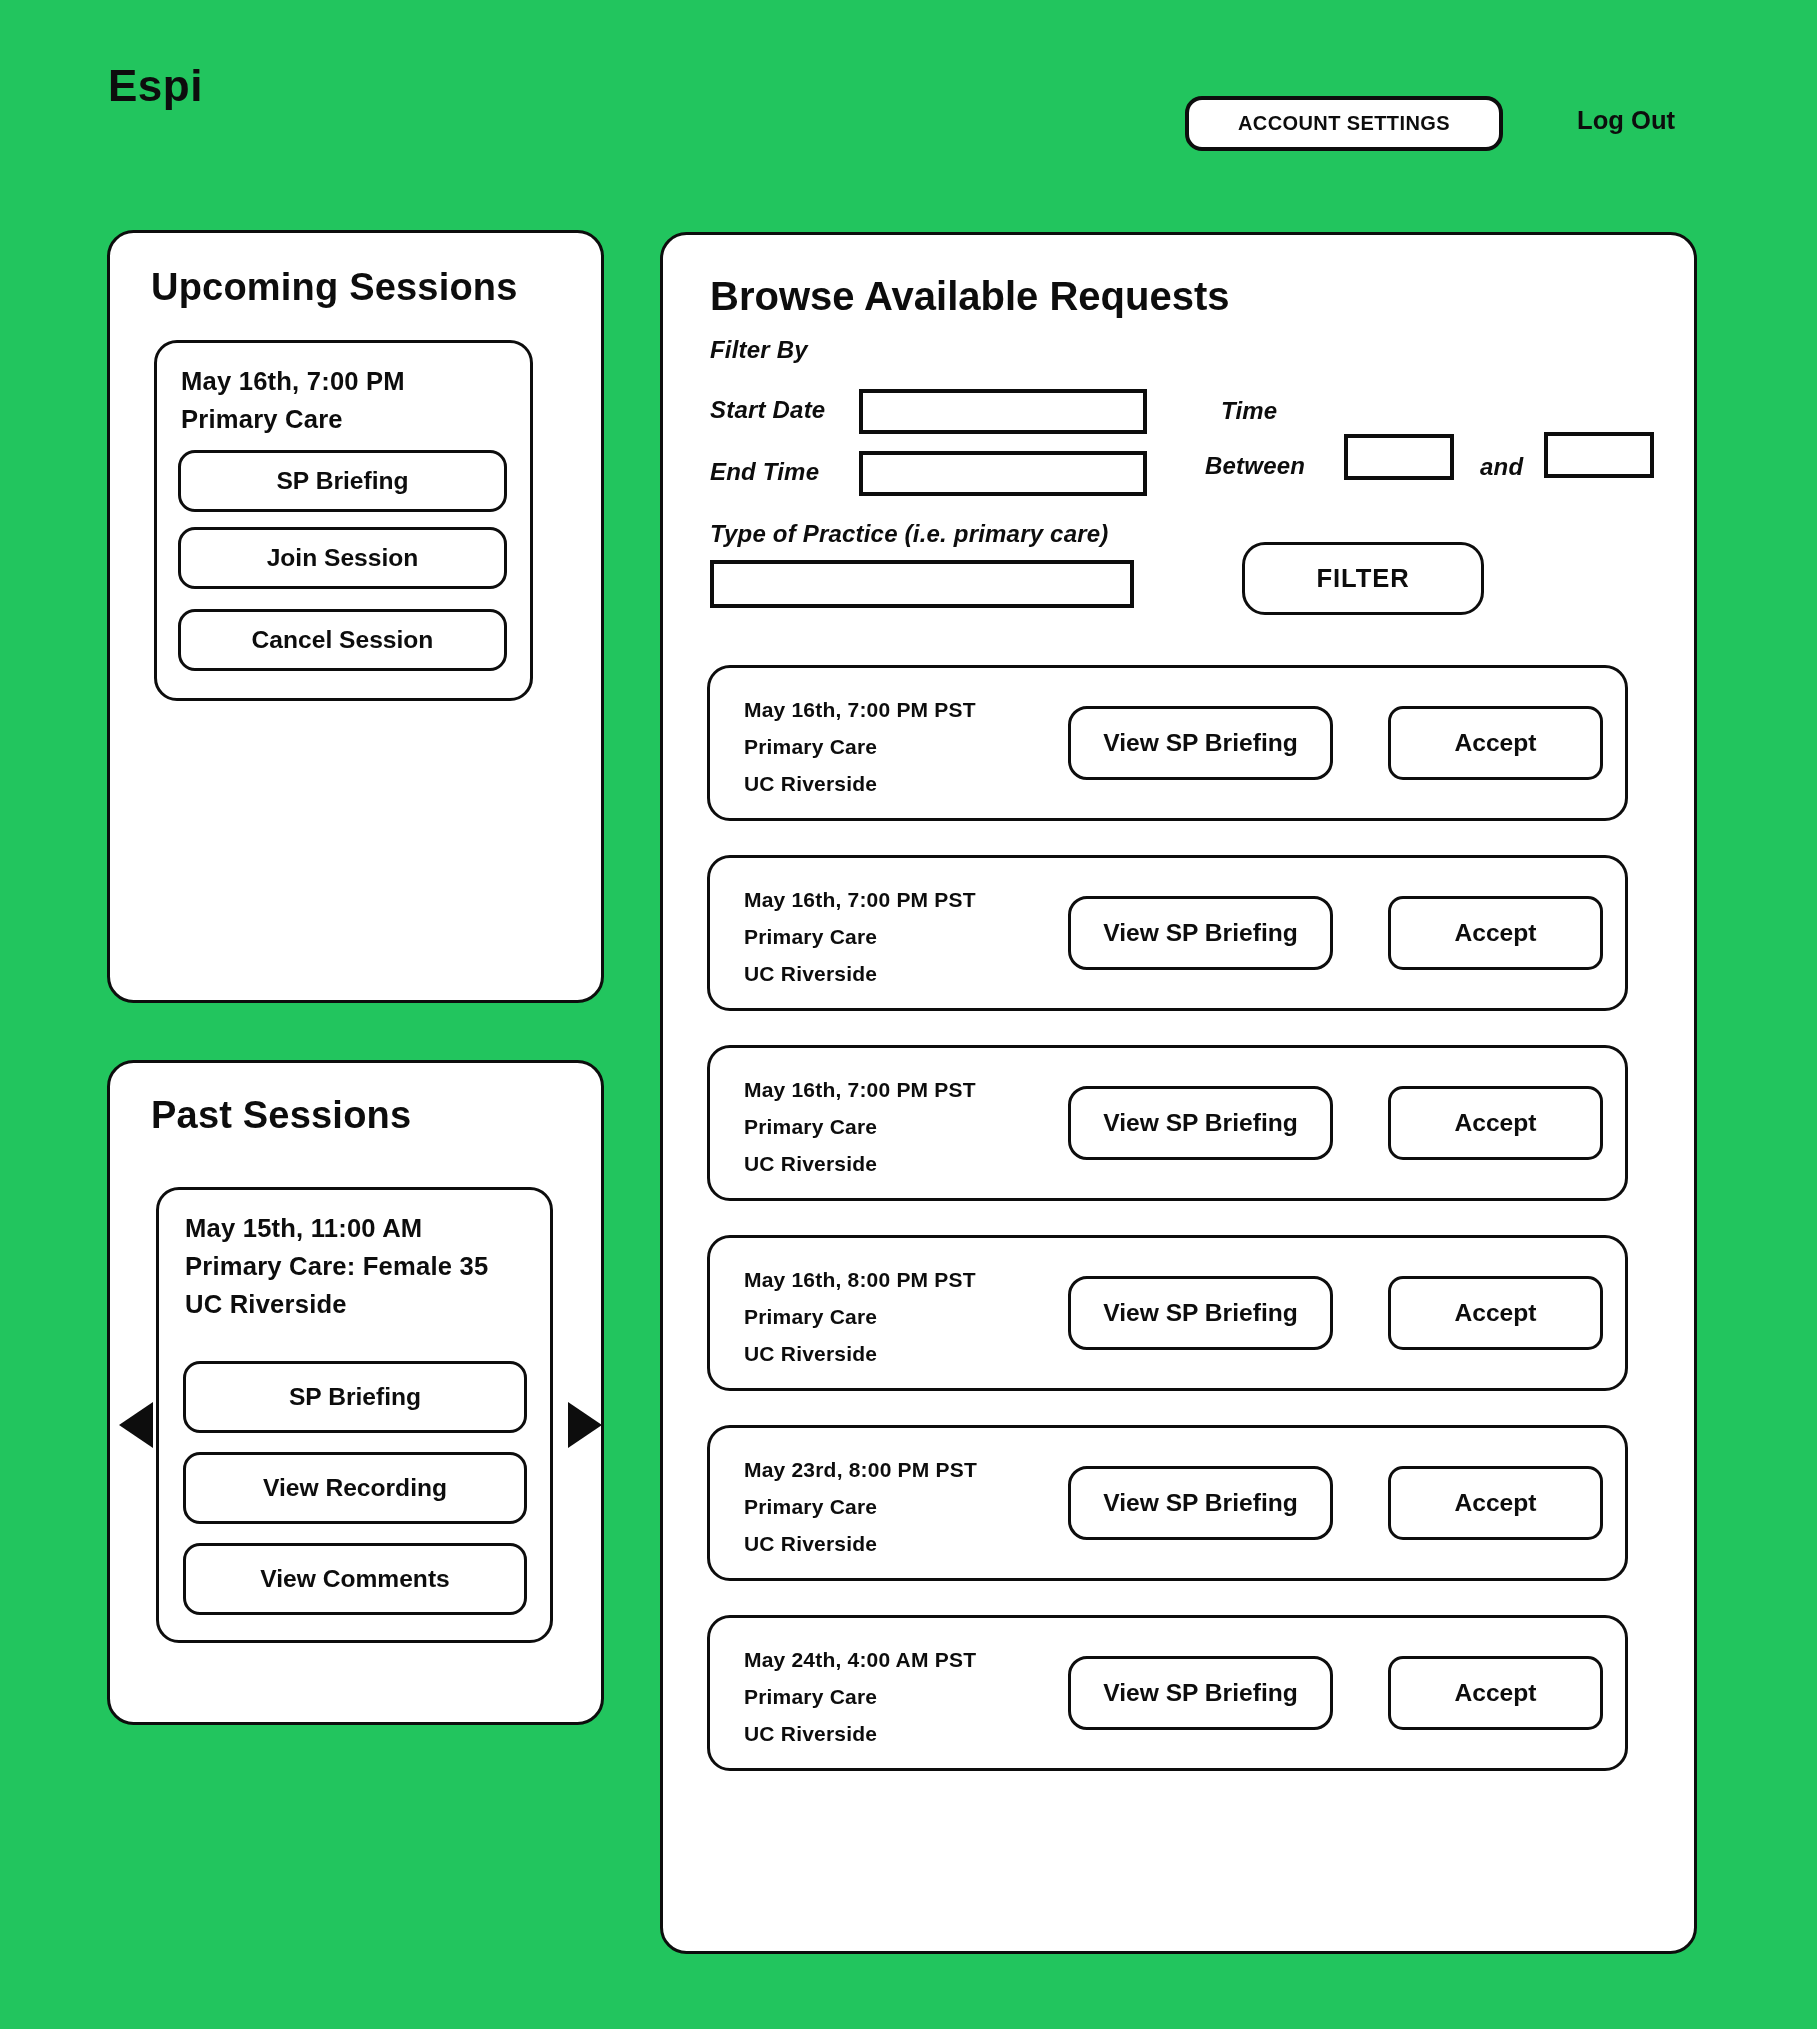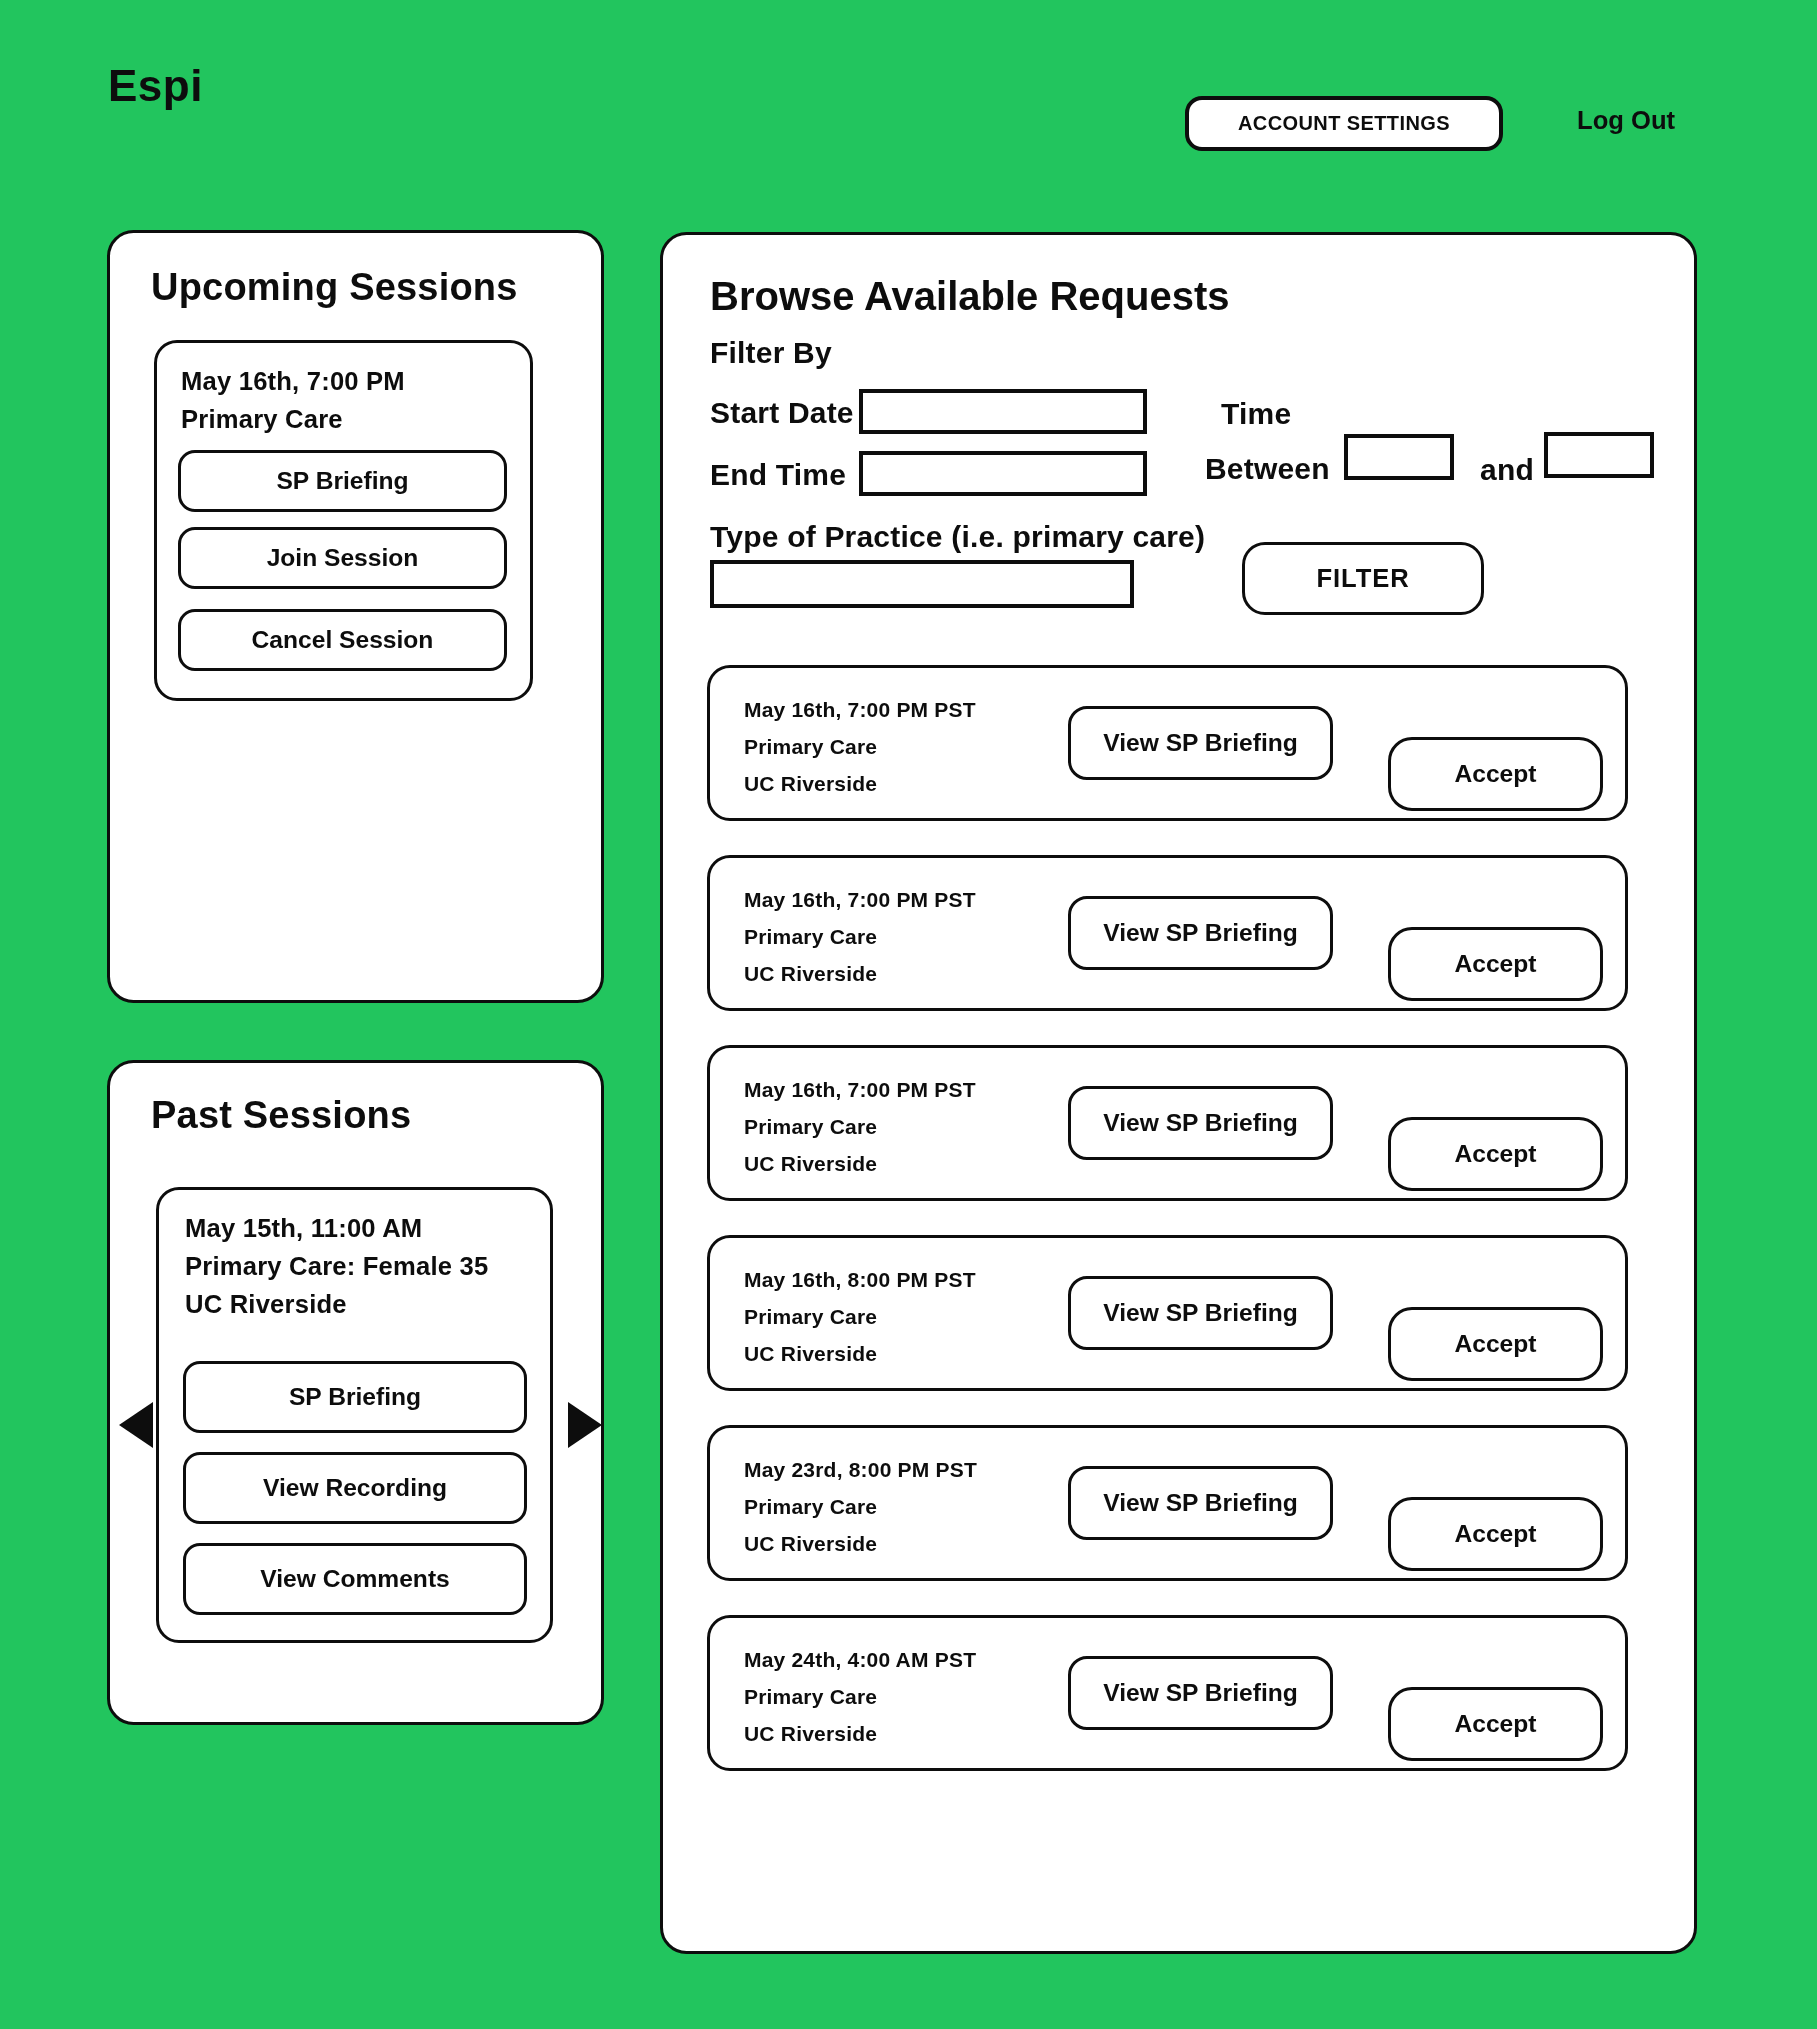--- a/index.html
+++ b/index.html
@@ -95,21 +95,21 @@
     border-top: 23px solid transparent;
     border-bottom: 23px solid transparent;
     cursor: pointer;
   }
   .arrow-left  { left: 119px; top: 1402px; border-right: 34px solid #0d0d0d; }
   .arrow-right { left: 568px; top: 1402px; border-left: 34px solid #0d0d0d; }
 
   
   .browse-panel { left: 660px; top: 232px; width: 1037px; height: 1722px; }
   .browse-title { left: 710px; top: 274px; font-size: 40px; }
-  .filter-label { font-size: 30px; letter-spacing: 0.2px; }
+  .filter-label { font-size: 24px; letter-spacing: 0.2px; font-style: italic; }
   .lbl-filter-by  { left: 710px; top: 336px; }
   .lbl-start-date { left: 710px; top: 396px; }
   .lbl-end-date   { left: 710px; top: 458px; }
   .lbl-time       { left: 1221px; top: 397px; }
   .lbl-between    { left: 1205px; top: 452px; }
   .lbl-and        { left: 1480px; top: 453px; }
   .lbl-type       { left: 710px; top: 520px; }
 
   .wf-input {
     border: 4.7px solid #0d0d0d;
@@ -164,22 +164,21 @@
   .req-view-btn {
     position: absolute;
     left: 358px; top: 38px;
     width: 265px; height: 74px;
     border-radius: 19px;
   }
   .req-accept-btn {
     position: absolute;
     left: 678px; top: 38px;
     width: 215px; height: 74px;
-    border-radius: 24px;
-    margin-top: 31px;
+    border-radius: 15px;
   }
 </style>
 </head>
 <body>
 
 <div id="canvas">
 
   <div class="abs logo">Espi</div>
   <div class="abs account-btn">ACCOUNT SETTINGS</div>
   <div class="abs logout">Log Out</div>

